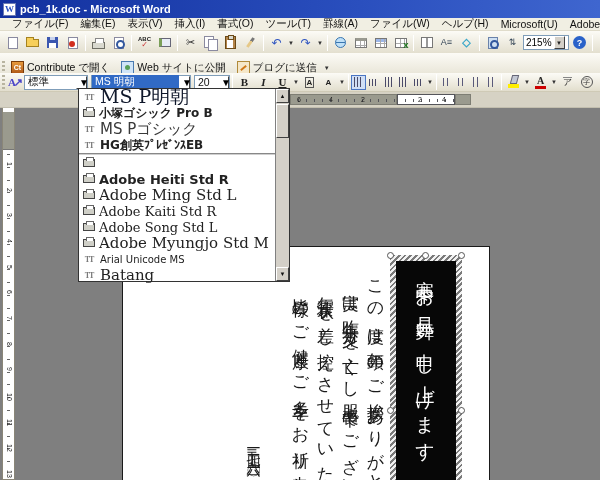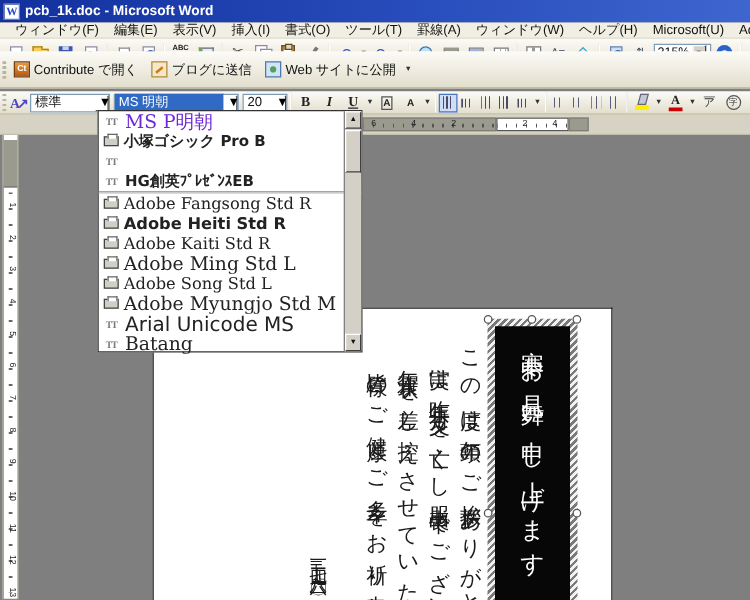--- a/index.html
+++ b/index.html
@@ -18,21 +18,21 @@
   .menubar{position:absolute;left:0;top:18px;width:600px;height:13px;background:#f1efe3;
     display:flex;align-items:center;font-size:10.5px;color:#111;border-bottom:1px solid #e0dccb;white-space:nowrap}
   .menubar .grip{margin:0 3px}
   .menuitem{padding:0 6px;height:13px;display:flex;align-items:center}
   .grip{width:3px;height:14px;background:repeating-linear-gradient(180deg,#b8b4a0 0 2px,transparent 2px 4px)}
 
   
   .tb{position:absolute;left:0;width:600px;display:flex;align-items:center;gap:1px;
     background:linear-gradient(#fcfbf6,#e2decd);border-bottom:1px solid #cfcab6;padding-left:2px;white-space:nowrap;overflow:hidden}
   .tb-std{top:31px;height:24px}
-  .tb-contrib{top:41px;height:30px}
+  .tb-contrib{top:53px;height:30px}
   .tb-fmt{top:73px;height:19px;gap:0}
   .sep{width:1px;height:16px;background:#b9b5a1;border-right:1px solid #fff;margin:0 2px;flex:0 0 auto}
   .ic{width:19px;height:18px;display:flex;align-items:center;justify-content:center;flex:0 0 auto;position:relative}
   .dd{font-size:6px;color:#333;width:8px;text-align:center;flex:0 0 auto}
 
   
   .page{width:10px;height:12px;background:#fff;border:1px solid #8a8aa0;display:inline-block;position:relative}
   .perm::after{content:"";position:absolute;right:2px;bottom:1px;width:6px;height:6px;border-radius:50%;background:#d22e1e}
   .folder{width:13px;height:8px;background:#f7cf5a;border:1px solid #a5821f;position:relative;display:inline-block}
   .folder::before{content:"";position:absolute;top:-3px;left:-1px;width:6px;height:2px;background:#f7cf5a;border:1px solid #a5821f;border-bottom:none}
@@ -137,53 +137,53 @@
   .hdl{position:absolute;width:7px;height:7px;border-radius:50%;background:#fff;border:1px solid #555}
 
   
   .fontdrop{position:absolute;left:78px;top:88px;width:212px;height:194px;background:#fff;
     border:1px solid #333;z-index:30}
   .fitem{height:16px;display:flex;align-items:center;gap:4px;padding-left:3px;color:#222;overflow:hidden;width:197px}
   .fsep{height:0;border-top:1px solid #888;border-bottom:1px solid #cfcfcf;margin:0}
   .tt{font:bold 8px "Liberation Serif",serif;color:#7a7a7a;width:14px;text-align:center;letter-spacing:-1px;flex:0 0 auto}
   .prn{width:12px;height:8px;background:#cfcfc7;border:1px solid #444;position:relative;flex:0 0 auto;margin-left:1px}
   .prn::before{content:"";position:absolute;top:-3px;left:2px;width:6px;height:3px;background:#fff;border:1px solid #666;border-bottom:none}
-  .fn-mincho{font-family:"DejaVu Serif","Liberation Serif",serif;font-size:15px;color:#6d28d9}
+  .fn-mincho{font-family:"DejaVu Serif","Liberation Serif",serif;font-size:19px;color:#0f172a}
   .fn-gothicB{font-family:"DejaVu Sans","Liberation Sans",sans-serif;font-weight:bold;font-size:12px}
   .fn-gothic{font-family:"DejaVu Sans","Liberation Sans",sans-serif;font-size:15px;color:#3a3a3a}
   .fn-deco{font-family:"DejaVu Sans","Liberation Sans",sans-serif;font-weight:bold;font-size:12px}
   .fn-serif13{font-family:"DejaVu Serif","Liberation Serif",serif;font-size:13px}
   .fn-sansB13{font-family:"DejaVu Sans","Liberation Sans",sans-serif;font-weight:bold;font-size:13px}
   .fn-serif15{font-family:"DejaVu Serif","Liberation Serif",serif;font-size:15px}
-  .fn-sans12{font-family:"DejaVu Sans","Liberation Sans",sans-serif;font-size:16px}
+  .fn-sans12{font-family:"DejaVu Sans","Liberation Sans",sans-serif;font-size:10px}
   .dscroll{position:absolute;right:0;top:0;width:14px;height:100%;background:#d4d0c8;border-left:1px solid #808080}
   .sbtn{position:absolute;left:0;width:13px;height:14px;background:#d4d0c8;border:1px solid;border-color:#fff #404040 #404040 #fff;
     display:flex;align-items:center;justify-content:center;font-size:6px;color:#111}
   .sthumb{position:absolute;left:0;top:15px;width:13px;height:34px;background:#d4d0c8;border:1px solid;border-color:#fff #404040 #404040 #fff}
 </style>
 </head>
 <body>
 
 <div id="app">
 
   <div class="titlebar">
     <span class="wicon">W</span>
     <span>pcb_1k.doc - Microsoft Word</span>
   </div>
 
   <div class="menubar">
     <span class="grip"></span>
-    <span class="menuitem">ウィンドウ(F)</span>
+    <span class="menuitem">ファイル(F)</span>
     <span class="menuitem">編集(E)</span>
     <span class="menuitem">表示(V)</span>
     <span class="menuitem">挿入(I)</span>
     <span class="menuitem">書式(O)</span>
     <span class="menuitem">ツール(T)</span>
     <span class="menuitem">罫線(A)</span>
-    <span class="menuitem">ウィンドウ(W)</span>
+    <span class="menuitem">ファイル(W)</span>
     <span class="menuitem">ヘルプ(H)</span>
     <span class="menuitem">Microsoft(U)</span>
     <span class="menuitem">Adobe PDF(B)</span>
 
   </div>
 
   <div class="tb tb-std">
     <span class="grip"></span>
     <span class="ic">
         <span class="page"></span>
@@ -280,26 +280,26 @@
     </span>
   </div>
 
   <div class="tb tb-contrib">
     <span class="grip"></span>
     <span class="flatbtn">
       <span class="sqicon ct">Ct</span>
       <span>Contribute で開く</span>
     </span>
     <span class="flatbtn">
+      <span class="sqicon webpub"></span>
+      <span>Web サイトに公開</span>
+    </span>
+    <span class="flatbtn">
       <span class="sqicon blog"></span>
       <span>ブログに送信</span>
-    </span>
-    <span class="flatbtn">
-      <span class="sqicon webpub"></span>
-      <span>Web サイトに公開</span>
     </span>
     <span class="dd">▼</span>
   </div>
 
   <div class="tb tb-fmt">
     <span class="grip"></span>
     <span class="ic">
         <span class="stylesAA">A↗</span>
       </span>
     <span class="fcombo" style="width:64px">
@@ -442,41 +442,41 @@
     <div class="fitem">
         <span class="tt">TT</span>
         <span class="fn-mincho">MS P明朝</span>
       </div>
     <div class="fitem">
         <span class="prn"></span>
         <span class="fn-gothicB">小塚ゴシック Pro B</span>
       </div>
     <div class="fitem">
         <span class="tt">TT</span>
+        <span class="fn-gothic">MS Pゴシック</span>
       </div>
     <div class="fitem">
         <span class="tt">TT</span>
         <span class="fn-deco">HG創英ﾌﾟﾚｾﾞﾝｽEB</span>
       </div>
     <div class="fsep"></div>
     <div class="fitem">
         <span class="prn"></span>
-        <span class="fn-serif13">Adobe Fangsong Std R</span>
       </div>
     <div class="fitem">
         <span class="prn"></span>
         <span class="fn-sansB13">Adobe Heiti Std R</span>
       </div>
     <div class="fitem">
         <span class="prn"></span>
+        <span class="fn-serif15">Adobe Ming Std L</span>
+      </div>
+    <div class="fitem">
+        <span class="prn"></span>
         <span class="fn-serif13">Adobe Kaiti Std R</span>
-      </div>
-    <div class="fitem">
-        <span class="prn"></span>
-        <span class="fn-serif15">Adobe Ming Std L</span>
       </div>
     <div class="fitem">
         <span class="prn"></span>
         <span class="fn-serif13">Adobe Song Std L</span>
       </div>
     <div class="fitem">
         <span class="prn"></span>
         <span class="fn-serif15">Adobe Myungjo Std M</span>
       </div>
     <div class="fitem">

